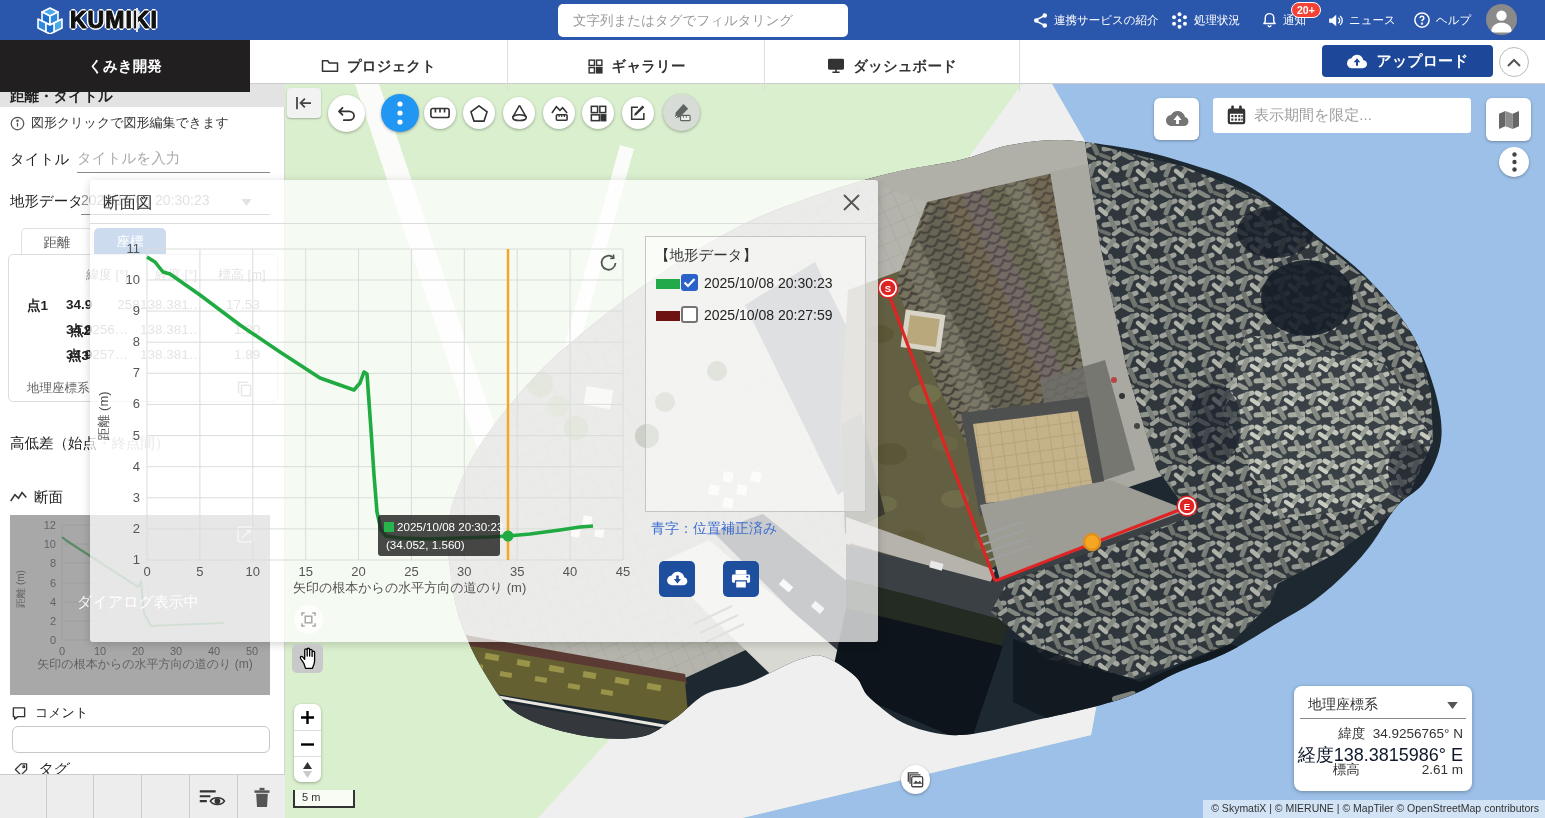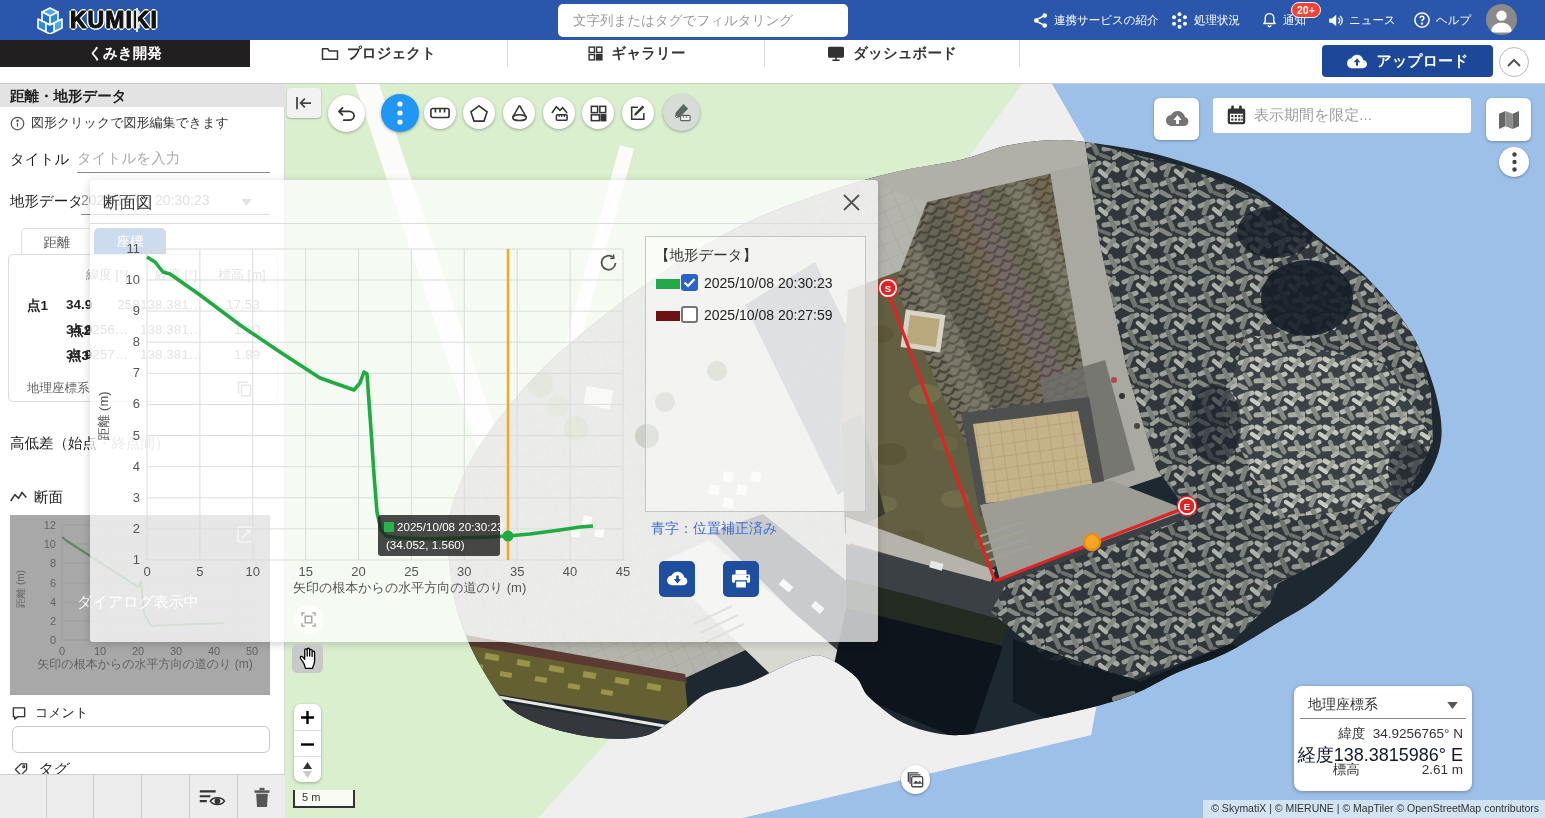--- a/index.html
+++ b/index.html
@@ -3,21 +3,21 @@
 <meta charset="utf-8">
 <style>
   * { margin:0; padding:0; box-sizing:border-box; }
   html,body { width:1545px; height:818px; overflow:hidden; font-family:"Liberation Sans",sans-serif; }
   .abs { position:absolute; }
   
   #topnav { position:absolute; left:0; top:0; width:1545px; height:40px; background:#2a56ac; z-index:40; }
   .tn-item { position:absolute; top:0; height:40px; display:flex; align-items:center; color:#fff; font-size:11.5px; gap:5px; }
   
   #nav2 { position:absolute; left:0; top:40px; width:1545px; height:44px; background:#fff; border-bottom:1px solid #ccc; z-index:40; }
-  .tab { position:absolute; top:0; height:27px; display:flex; align-items:center; justify-content:center; color:#333; font-size:14.5px; font-weight:bold; gap:8px; border-right:1px solid #ddd; }
+  .tab { position:absolute; top:0; height:52px; display:flex; align-items:center; justify-content:center; color:#333; font-size:14.5px; font-weight:bold; gap:8px; border-right:1px solid #ddd; }
   
   #sidebar { position:absolute; left:0; top:84px; width:285px; height:734px; background:#fff; z-index:10; border-right:1px solid #d5d5d5; }
   
   #map { position:absolute; left:285px; top:84px; width:1260px; height:734px; background:#d9efcd; z-index:1; overflow:hidden; }
   .circbtn { position:absolute; border-radius:50%; background:#fff; box-shadow:0 1px 3px rgba(0,0,0,0.3); display:flex; align-items:center; justify-content:center; }
   
   #dialog { position:absolute; left:90px; top:180px; width:788px; height:462px; background:rgba(255,255,255,0.73); box-shadow:0 2px 10px rgba(0,0,0,0.18); border-radius:3px; z-index:50; }
 </style>
 </head>
 <body>
@@ -125,21 +125,21 @@
       </svg>
     アップロード
   </div>
   <div class="abs" style="left:1499px;top:7px;width:30px;height:30px;border-radius:50%;border:1px solid #bbb;background:#fff;display:flex;align-items:center;justify-content:center;">
     <svg width="14" height="9" viewBox="0 0 14 9" fill="none" stroke="#555" stroke-width="2">
         <path d="M1 8 L7 2 L13 8"></path>
       </svg>
   </div>
 </div>
 <div id="sidebar">
-  <div style="position:absolute;left:0;top:0;width:285px;height:23px;background:#e3e3e3;color:#222;font-size:14.5px;font-weight:bold;padding:3px 0 0 10px;">距離・地形データ</div>
+  <div style="position:absolute;left:0;top:0;width:285px;height:23px;background:#e3e3e3;color:#222;font-size:14.5px;font-weight:bold;padding:3px 0 0 10px;">距離・タイトル</div>
   <div style="position:absolute;left:10px;top:30px;font-size:13px;color:#333;display:flex;gap:6px;align-items:center;">
     <svg width="15" height="15" viewBox="0 0 24 24" fill="none" stroke="#555" stroke-width="2">
         <circle cx="12" cy="12" r="10"></circle>
         <path d="M12 11 L12 17"></path>
         <circle cx="12" cy="7.5" r="1" fill="#555"></circle>
       </svg>
     図形クリックで図形編集できます
   </div>
   <div style="position:absolute;left:10px;top:66px;font-size:14.5px;color:#222;">タイトル</div>
   <div style="position:absolute;left:77px;top:65px;width:193px;border-bottom:1px solid #888;height:24px;font-size:14.5px;color:#aaa;">タイトルを入力</div>

